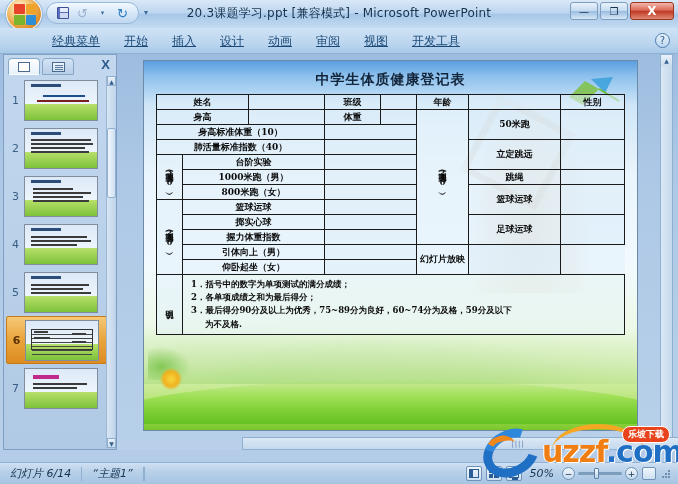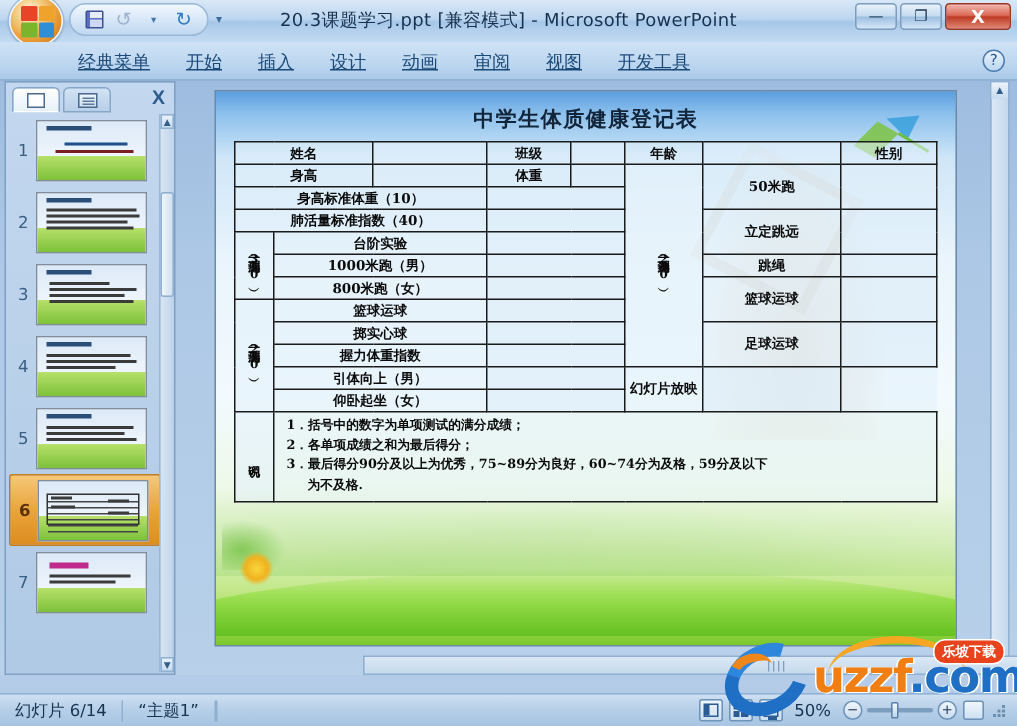--- a/index.html
+++ b/index.html
@@ -262,21 +262,21 @@
     position: absolute; left: 0; width: 11px; height: 11px; font-size: 6px;
     color: #335f8c; display: flex; align-items: center; justify-content: center;
     background: linear-gradient(180deg,#eaf2fa,#c8dbee);
   }
 
   
   .statusbar {
     position: absolute; left: 0; bottom: 0; width: 678px; height: 22px;
     background: linear-gradient(180deg,#cfe0f2 0%,#b9d1e9 40%,#a6c4e2 100%);
     border-top: 1px solid #8fb2d6;
-    display: flex; align-items: center; font-size: 11px; color: #16334f;
+    display: flex; align-items: center; font-size: 11px; color: #16334f; font-style: italic;
   }
   .sb-cell { padding: 0 10px; height: 16px; display: flex; align-items: center; }
   .sb-sep { width: 1px; height: 14px; background: #8fb0d0; }
   .sb-right { margin-left: auto; display: flex; align-items: center; gap: 4px; padding-right: 6px; }
   .vbtn {
     width: 16px; height: 15px; border: 1px solid #6f93b8; border-radius: 2px;
     background: linear-gradient(180deg,#f0f6fc,#cde0f1);
     display: flex; align-items: center; justify-content: center;
   }
   .vb-i1 { width: 10px; height: 9px; border: 1px solid #2b5c93; position: relative; }

